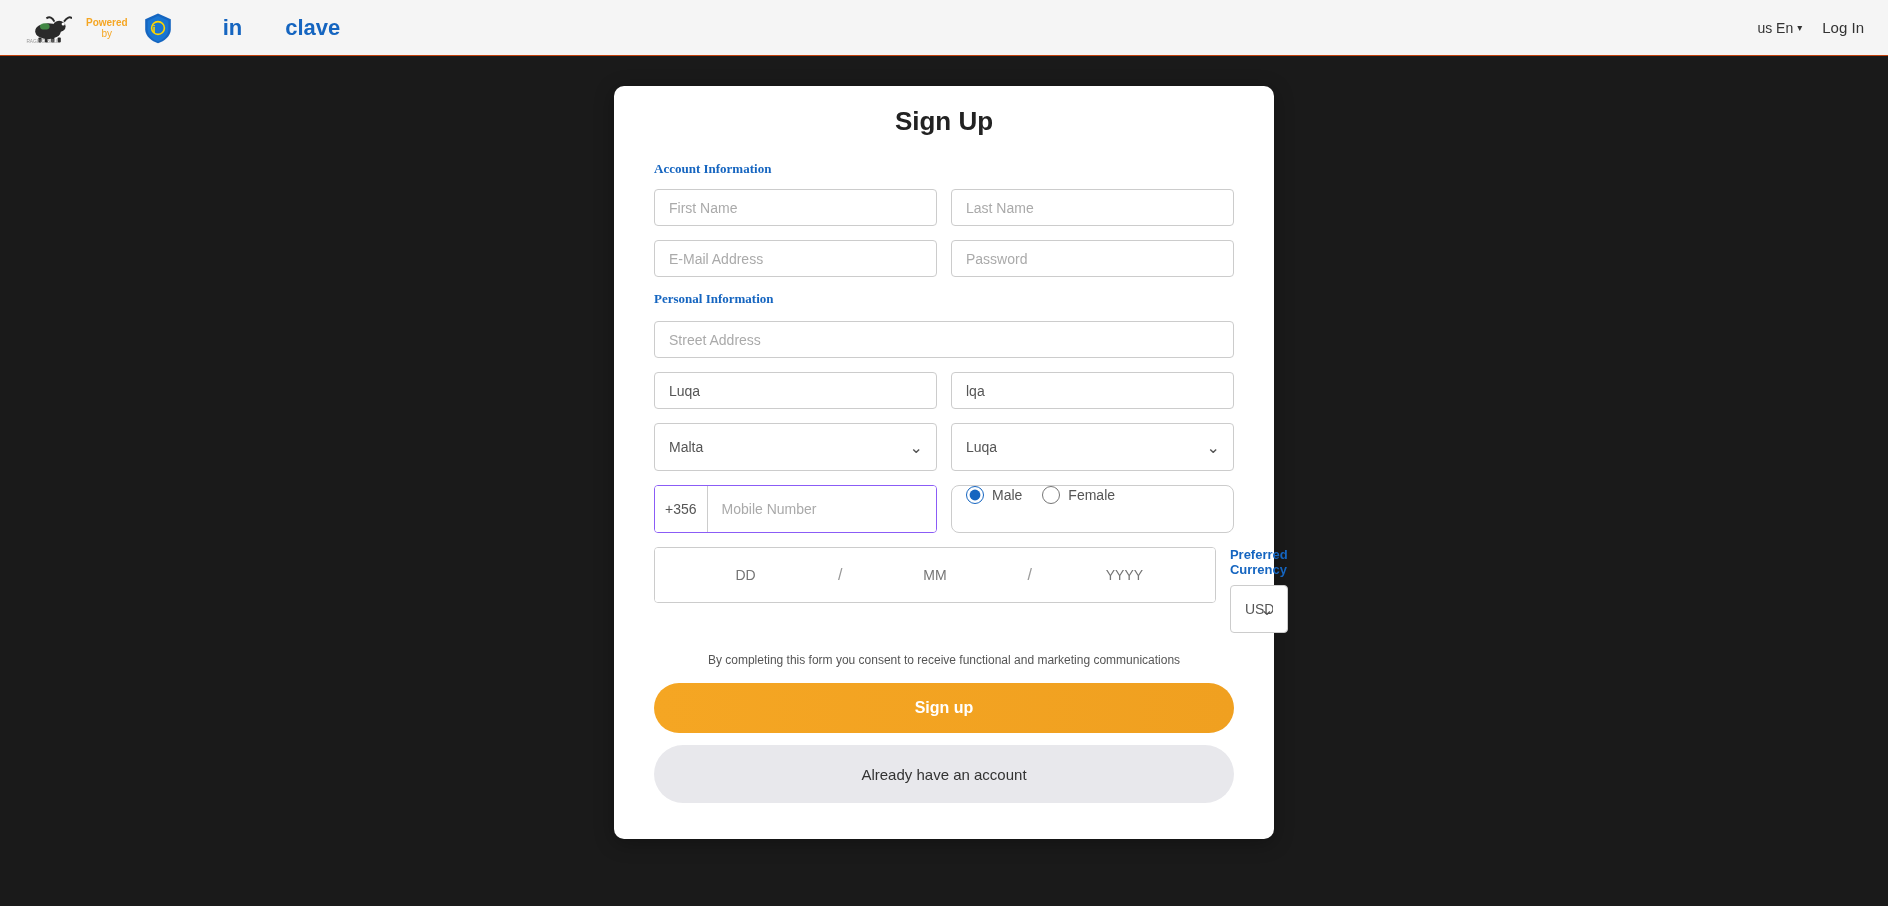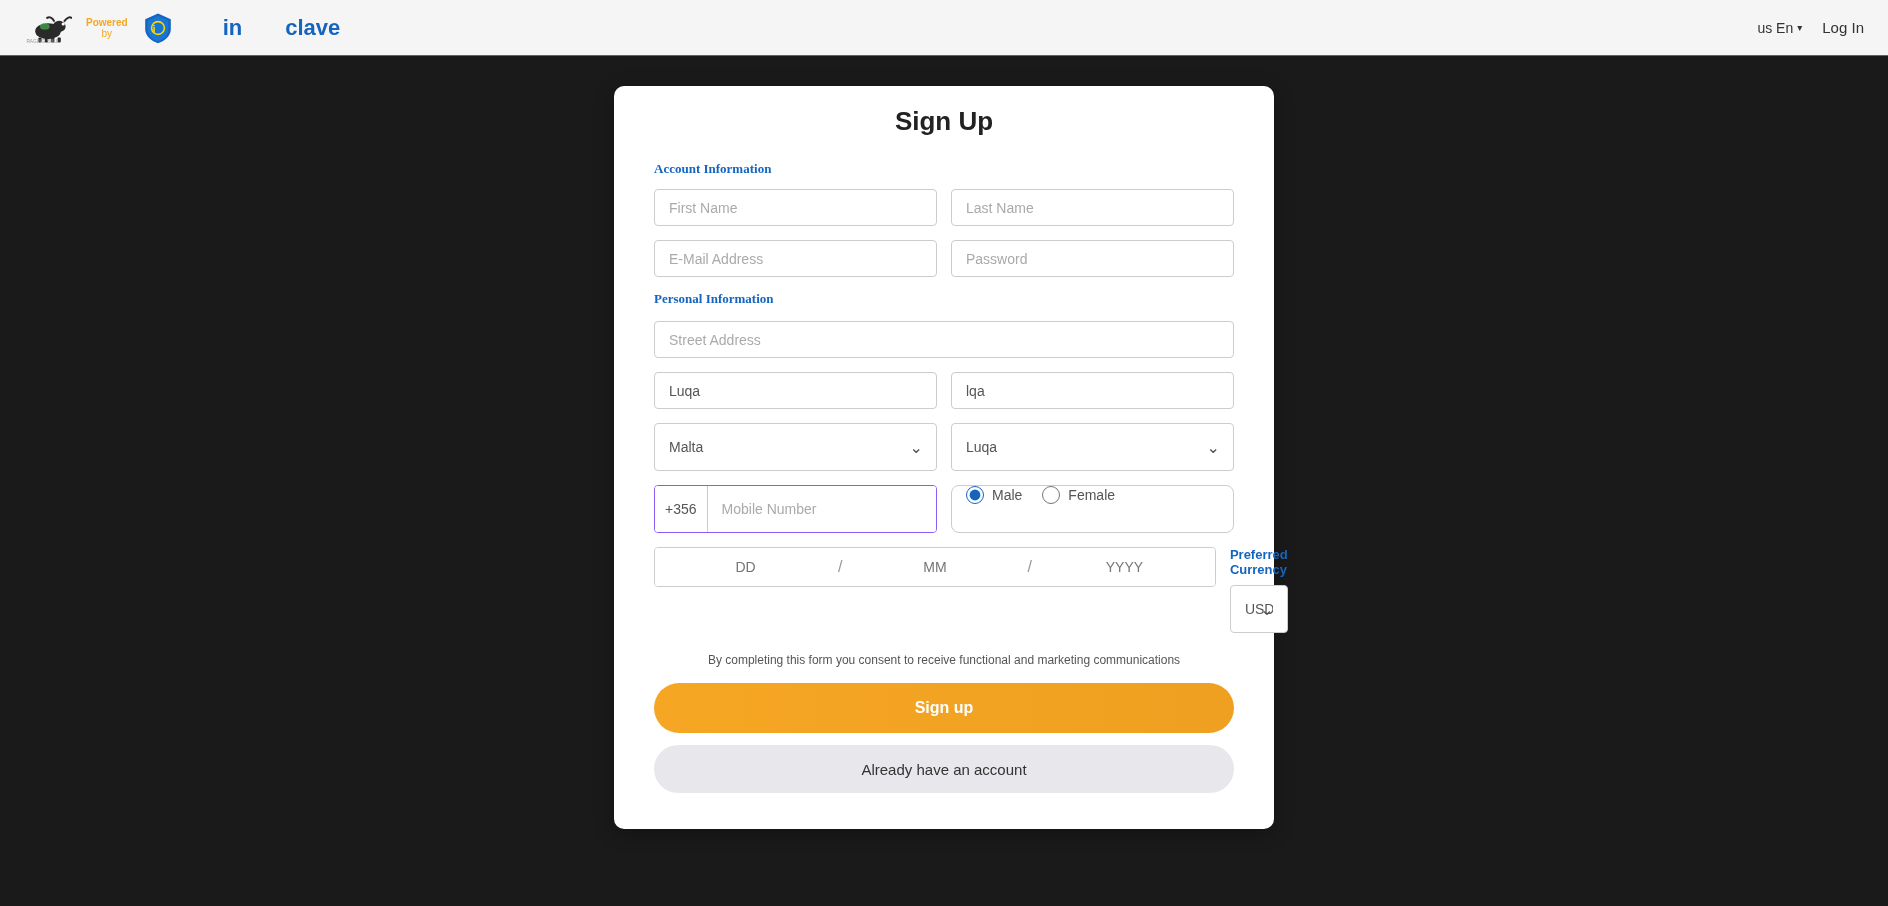--- a/index.html
+++ b/index.html
@@ -281,21 +281,21 @@
       font-size: 13px;
       font-weight: 600;
       margin-bottom: 8px;
     }
 
     .dob-input-wrapper {
       display: flex;
       align-items: center;
       border: 1px solid #ccc;
       border-radius: 4px;
-      height: 40px;
+      height: 56px;
       overflow: hidden;
     }
 
     .dob-part {
       flex: 1;
       text-align: center;
       border: none;
       outline: none;
       font-size: 14px;
       color: #aaa;
@@ -324,21 +324,21 @@
       border-radius: 30px;
       color: #fff;
       font-size: 16px;
       font-weight: 600;
       cursor: pointer;
       margin-bottom: 12px;
     }
 
     .already-account-btn {
       width: 100%;
-      height: 48px;
+      height: 58px;
       background: #e8e8ec;
       border: none;
       border-radius: 30px;
       color: #333;
       font-size: 15px;
       font-weight: 500;
       cursor: pointer;
     }
 
     .section-spacer {

